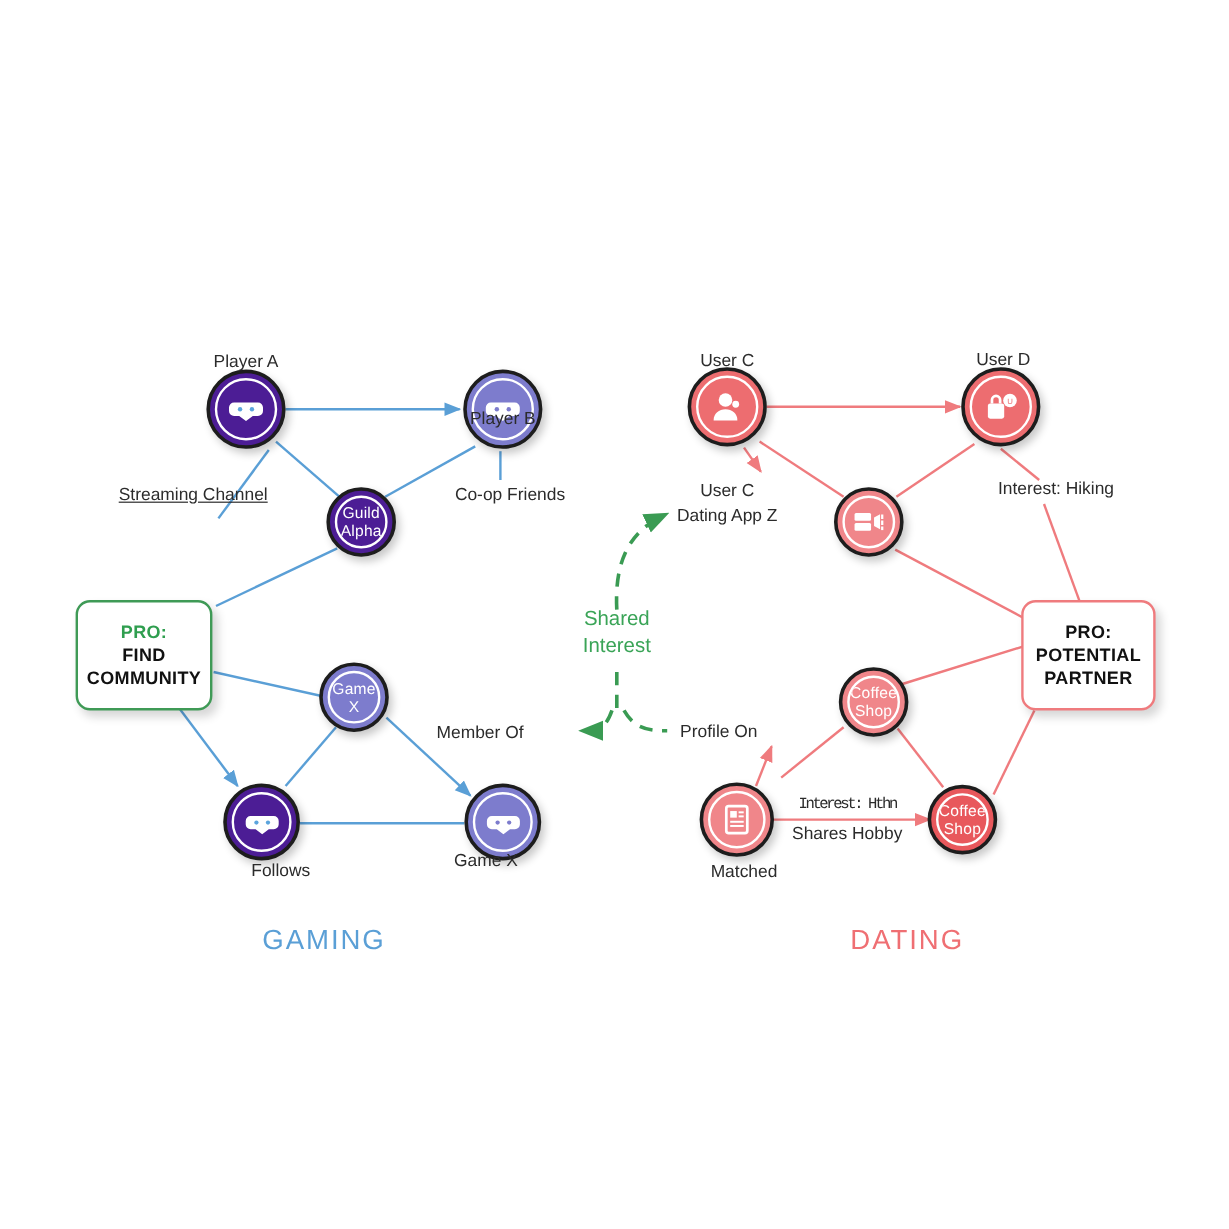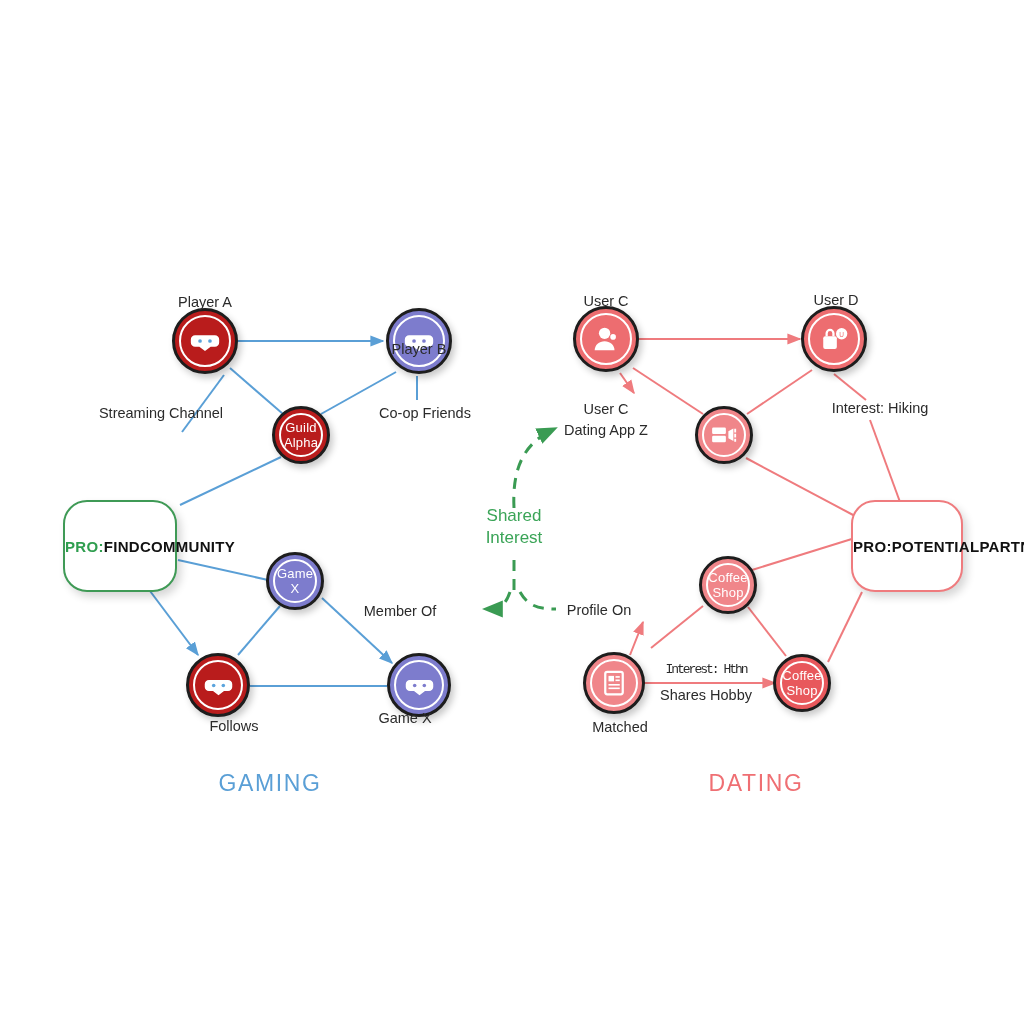--- a/index.html
+++ b/index.html
@@ -52,36 +52,36 @@
     position: relative;
     font-size: 13px;
     line-height: 15px;
     font-weight: 400;
     color: #ffffff;
     letter-spacing: .2px;
     z-index: 2;
   }
   .node svg { display: block; }
 
-  .c-blue   { background: #b91c1c; }
+  .c-blue   { background: #4c1d95; }
   .c-purple { background: #7d7ccd; }
   .c-red    { background: #ed6d70; }
   .c-red-d  { background: #e8585c; }
   .c-pink   { background: #f0868a; }
 
   
   .probox {
     position: absolute;
     box-sizing: border-box;
-    border-radius: 24px;
+    border-radius: 12px;
     background: #ffffff;
     display: flex;
-    flex-direction: row;
+    flex-direction: column;
     align-items: center;
-    justify-content: flex-start;
+    justify-content: center;
     box-shadow: 4px 5px 8px rgba(0,0,0,0.16);
     z-index: 6;
   }
   .probox .l1 {
     font-size: 15px;
     font-weight: bold;
     letter-spacing: .3px;
     line-height: 19px;
   }
   .probox .l2 {
@@ -322,21 +322,21 @@
 
   <div class="lbl center" style="left:205px; top:294px;">Player A</div>
   <div class="lbl center" style="left:419px; top:294px;margin-top:47px;">Player B</div>
   <div class="lbl center" style="left:218px; top:718px;margin-left:16px;">Follows</div>
   <div class="lbl center" style="left:405px; top:710px;">Game X</div>
 
   <div class="lbl center" style="left:606px; top:293px;">User C</div>
   <div class="lbl center" style="left:836px; top:292px;">User D</div>
   <div class="lbl center" style="left:620px; top:719px;">Matched</div>
 
-  <div class="lbl center" style="left:161px; top:405px;">Streaming Channel</div>
+  <div class="lbl center" style="left:161px; top:405px;text-decoration:underline;">Streaming Channel</div>
   <div class="lbl center" style="left:425px; top:405px;">Co-op Friends</div>
   <div class="lbl center" style="left:400px; top:603px;">Member Of</div>
 
   <div class="lbl center multi" style="left:606px; top:399px; width:160px;">
     <div>User C</div>
     <div>Dating App Z</div>
   </div>
   <div class="lbl center" style="left:880px; top:400px;">Interest: Hiking</div>
   <div class="lbl center" style="left:599px; top:602px;">Profile On</div>
   <div class="lbl center glyph-bad" style="left:706px; top:662px;">Interest: Hthn</div>

